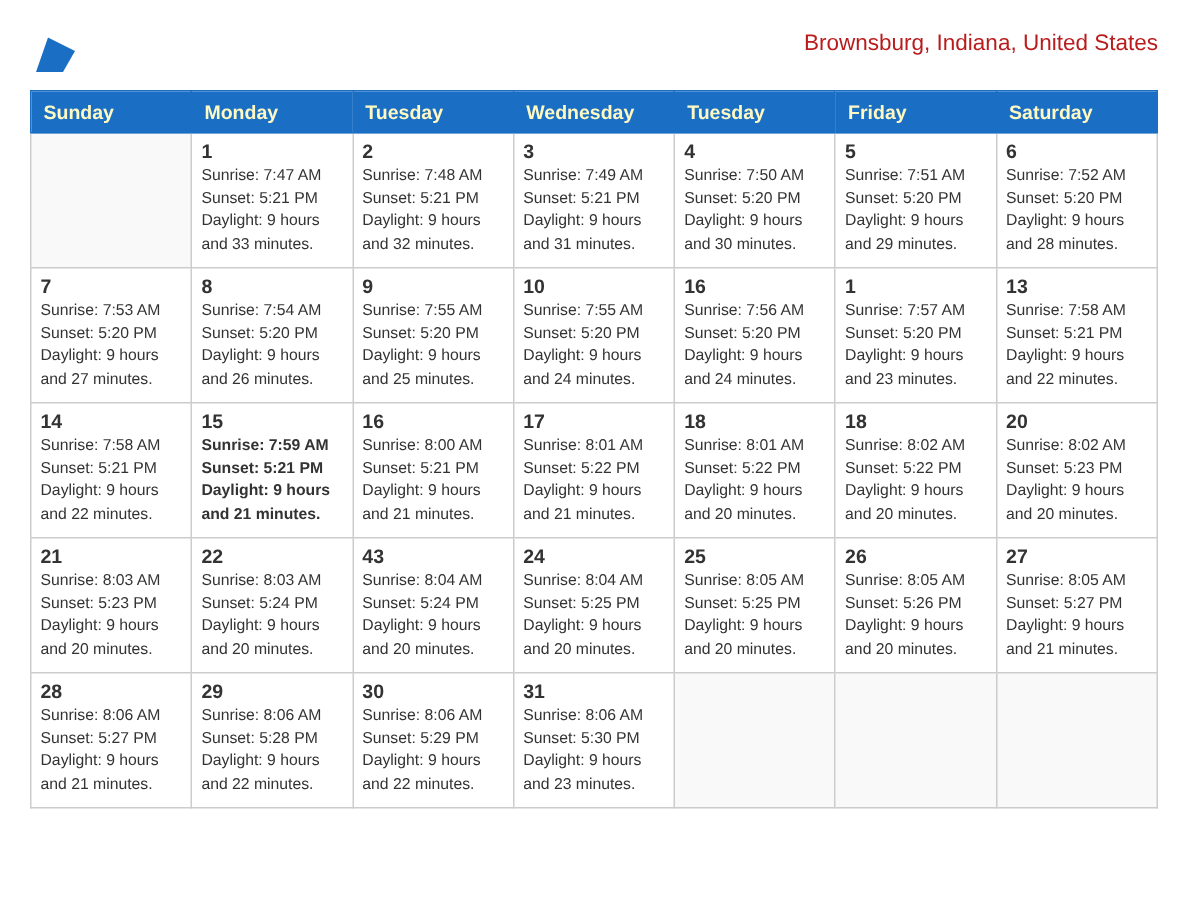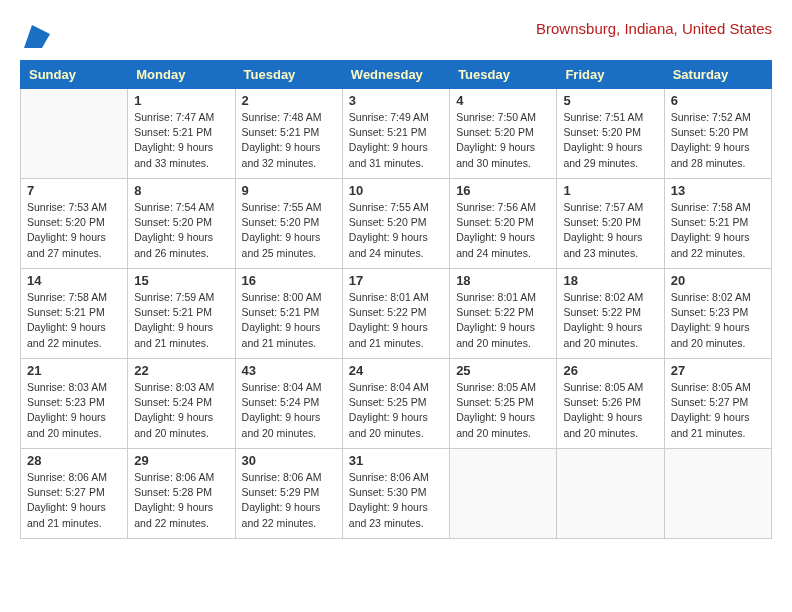--- a/index.html
+++ b/index.html
@@ -206,21 +206,21 @@
       <tr class="week-row">
         <td>
           <span class="day-num">14</span>
           <div class="day-info" style="white-space: pre-line;">Sunrise: 7:58 AM
 Sunset: 5:21 PM
 Daylight: 9 hours
 and 22 minutes.</div>
         </td>
         <td>
           <span class="day-num">15</span>
-          <div class="day-info" style="white-space: pre-line;">Sunrise: 7:59 AM
+          <div class="day-info" style="white-space: pre-line; font-weight: bold;">Sunrise: 7:59 AM
 Sunset: 5:21 PM
 Daylight: 9 hours
 and 21 minutes.</div>
         </td>
         <td>
           <span class="day-num">16</span>
           <div class="day-info" style="white-space: pre-line;">Sunrise: 8:00 AM
 Sunset: 5:21 PM
 Daylight: 9 hours
 and 21 minutes.</div>

